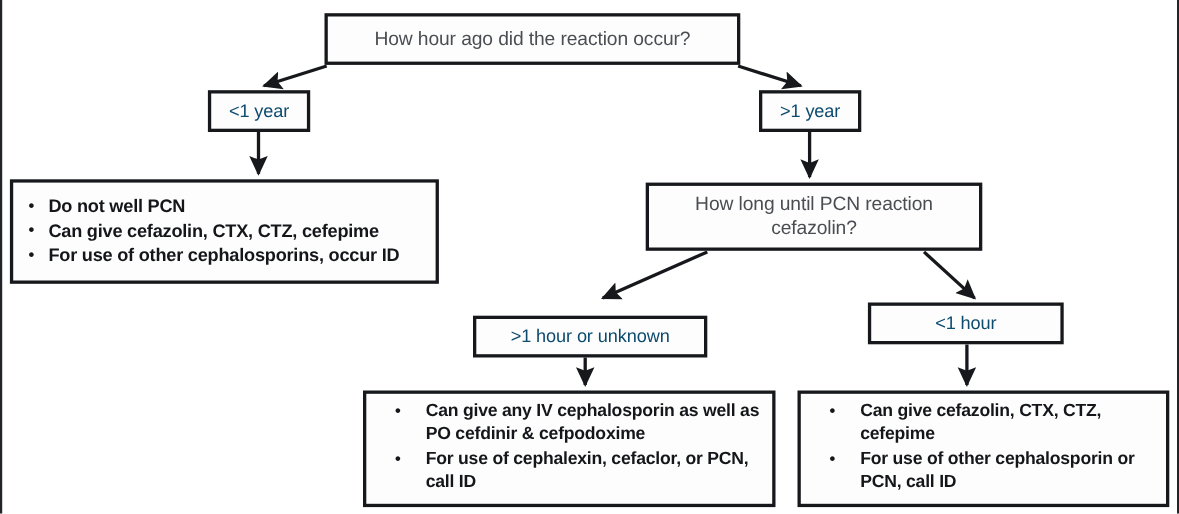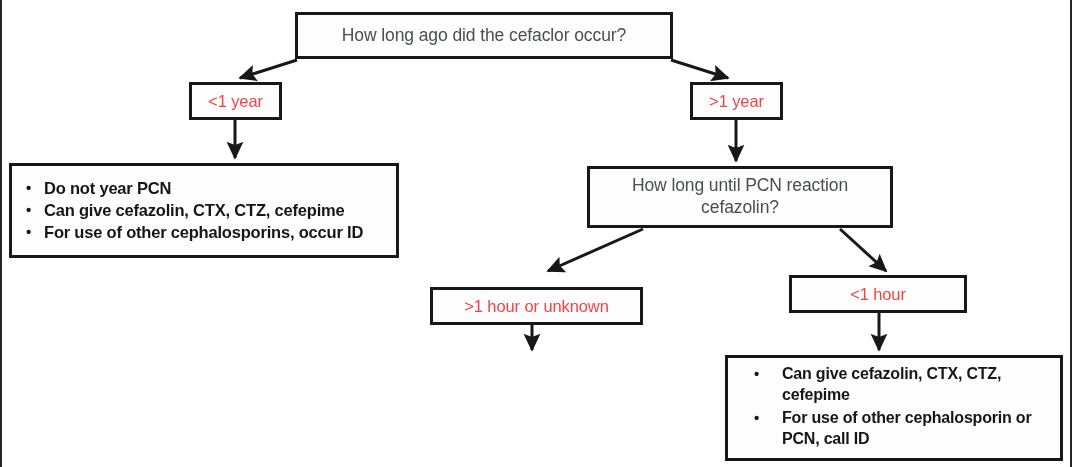--- a/index.html
+++ b/index.html
@@ -40,21 +40,21 @@
   }
   .node.decision .node-text {
     color: #4a4d52;
     font-size: 17.5px;
     font-weight: 400;
     line-height: 1.25;
     text-align: center;
     letter-spacing: -0.1px;
   }
   .node.branch .node-text {
-    color: #ef4444;
+    color: #0c4a6e;
     font-size: 16.5px;
     font-weight: 400;
     text-align: center;
     letter-spacing: -0.1px;
   }
   .node.outcome {
     align-items: center;
     justify-content: flex-start;
     padding: 6px 8px 6px 10px;
   }
@@ -136,54 +136,60 @@
 
     <g>
       <line x1="530" y1="313" x2="530" y2="350" stroke="#16181c" stroke-width="3" marker-end="url(#arrowhead)"></line>
     </g>
     <g>
       <line x1="877" y1="313" x2="877" y2="350" stroke="#16181c" stroke-width="3" marker-end="url(#arrowhead)"></line>
     </g>
   </svg>
 
   <div class="node decision" id="node-root">
-    <span class="node-text">How long ago did the cefaclor occur?</span>
+    <span class="node-text">How hour ago did the reaction occur?</span>
   </div>
 
   <div class="node branch" id="node-lt1year">
     <span class="node-text">&lt;1 year</span>
   </div>
 
   <div class="node branch" id="node-gt1year">
     <span class="node-text">&gt;1 year</span>
   </div>
 
   <div class="node outcome" id="node-outcome-a">
     <ul class="bullets tight">
-      <li>Do not year PCN</li>
+      <li>Do not well PCN</li>
       <li>Can give cefazolin, CTX, CTZ, cefepime</li>
       <li>For use of other cephalosporins, occur ID</li>
     </ul>
   </div>
 
   <div class="node decision" id="node-decision2">
     <span class="node-text">
       <span>How long until PCN reaction</span><br>
       <span>cefazolin?</span>
     </span>
   </div>
 
   <div class="node branch" id="node-gt1hour">
     <span class="node-text">&gt;1 hour or unknown</span>
   </div>
 
   <div class="node branch" id="node-lt1hour">
     <span class="node-text">&lt;1 hour</span>
   </div>
 
+  <div class="node outcome" id="node-outcome-b">
+    <ul class="bullets wide">
+      <li>Can give any IV cephalosporin as well as PO cefdinir &amp; cefpodoxime</li>
+      <li>For use of cephalexin, cefaclor, or PCN, call ID</li>
+    </ul>
+  </div>
 
   <div class="node outcome" id="node-outcome-c">
     <ul class="bullets wide">
       <li>Can give cefazolin, CTX, CTZ, cefepime</li>
       <li>For use of other cephalosporin or PCN, call ID</li>
     </ul>
   </div>
 
 </div>
 

